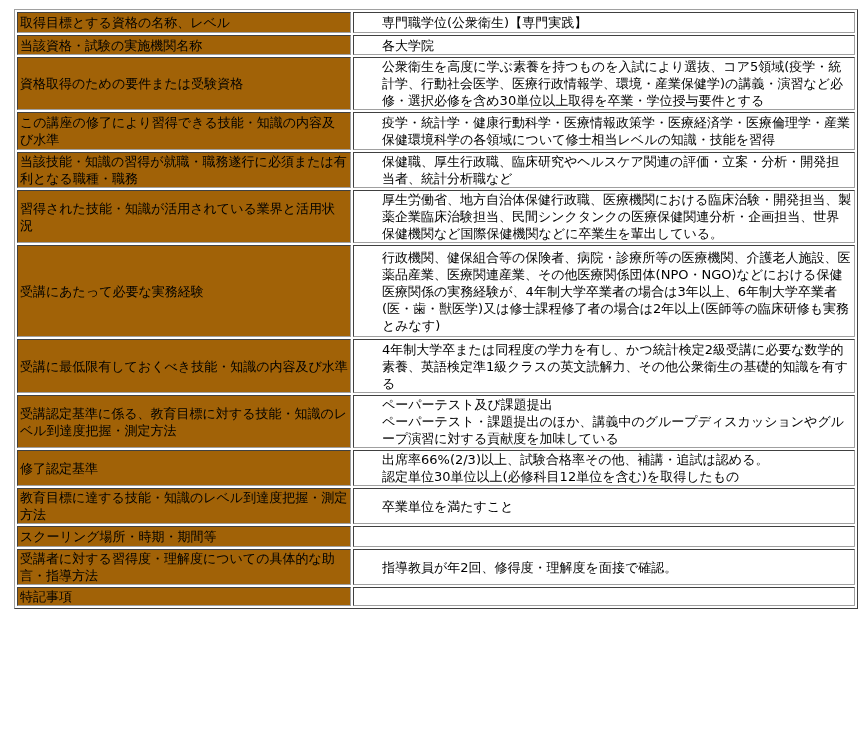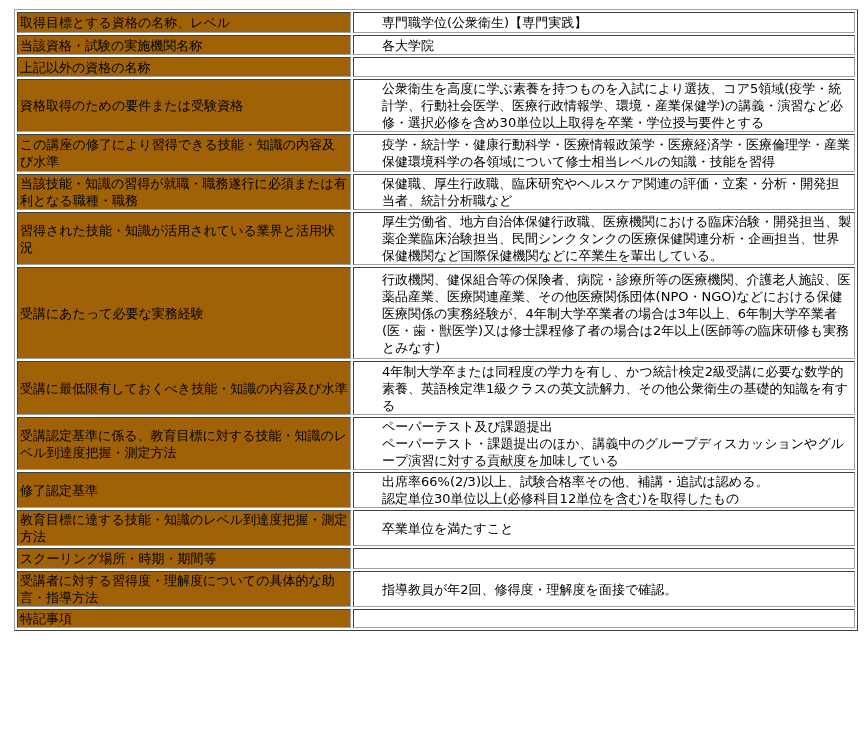--- a/index.html
+++ b/index.html
@@ -58,24 +58,20 @@
         <td class="label">取得目標とする資格の名称、レベル</td>
         <td class="value">
           <span class="value-line">専門職学位(公衆衛生)【専門実践】</span>
         </td>
       </tr>
       <tr style="height: 20px;">
         <td class="label">当該資格・試験の実施機関名称</td>
         <td class="value">
           <span class="value-line">各大学院</span>
         </td>
-      </tr>
-      <tr style="height: 20px;">
-        <td class="label">上記以外の資格の名称</td>
-        <td class="value"></td>
       </tr>
       <tr style="height: 53px;">
         <td class="label">資格取得のための要件または受験資格</td>
         <td class="value">
           <span class="value-line">公衆衛生を高度に学ぶ素養を持つものを入試により選抜、コア5領域(疫学・統計学、行動社会医学、医療行政情報学、環境・産業保健学)の講義・演習など必修・選択必修を含め30単位以上取得を卒業・学位授与要件とする</span>
         </td>
       </tr>
       <tr style="height: 38px;">
         <td class="label">この講座の修了により習得できる技能・知識の内容及び水準</td>
         <td class="value">

